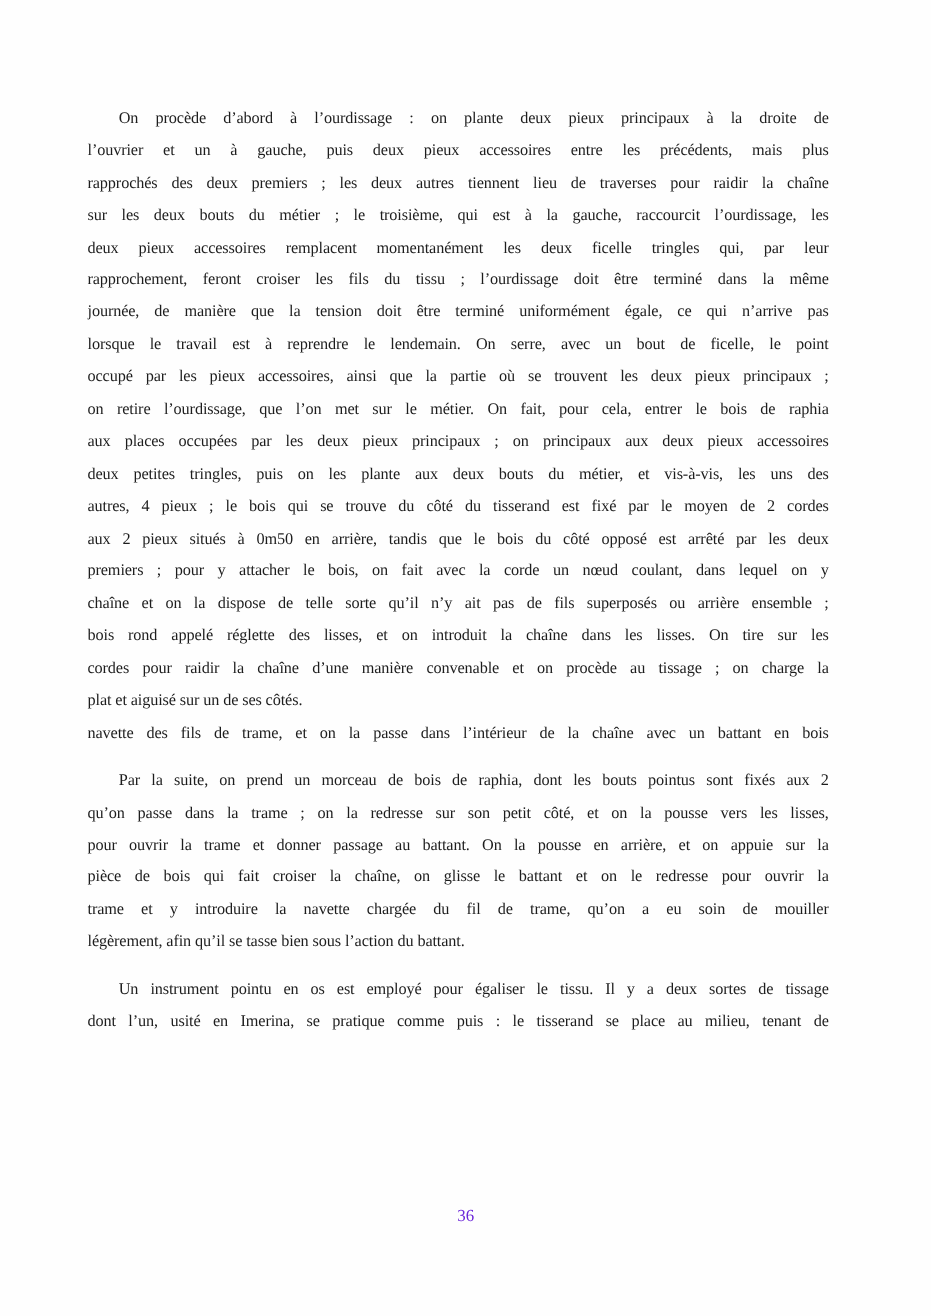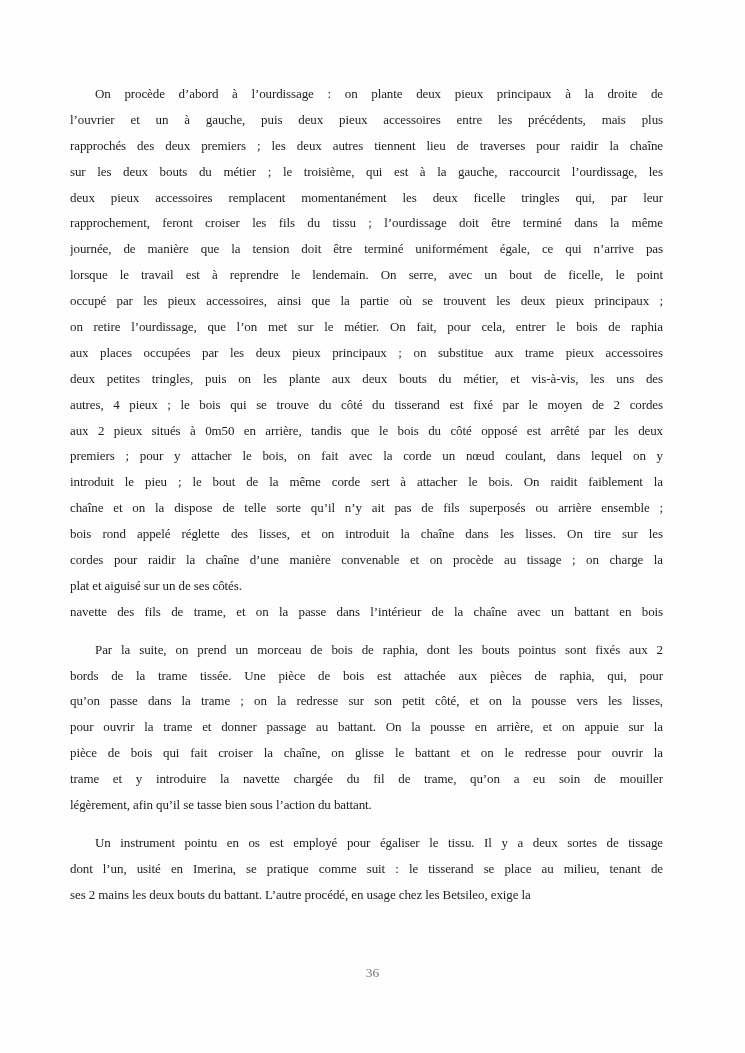--- a/index.html
+++ b/index.html
@@ -38,61 +38,58 @@
   .line.last  { text-align-last: left; -moz-text-align-last: left; }
   .page-number {
     position: absolute;
     top: 960px;
     left: 0;
     width: 745px;
     height: 26px;
     line-height: 26px;
     text-align: center;
     font-size: 13.5px;
-    color: #737373;
+    color: #6d28d9;
   }
 </style>
 </head>
 <body>
 
 <div class="page">
   <div class="text-block">
 
   <div class="paragraph">
         <div class="line first">On procède d’abord à l’ourdissage : on plante deux pieux principaux à la droite de</div>
         <div class="line">l’ouvrier et un à gauche, puis deux pieux accessoires entre les précédents, mais plus</div>
         <div class="line">rapprochés des deux premiers ; les deux autres tiennent lieu de traverses pour raidir la chaîne</div>
         <div class="line">sur les deux bouts du métier ; le troisième, qui est à la gauche, raccourcit l’ourdissage, les</div>
         <div class="line">deux pieux accessoires remplacent momentanément les deux ficelle tringles qui, par leur</div>
         <div class="line">rapprochement, feront croiser les fils du tissu ; l’ourdissage doit être terminé dans la même</div>
         <div class="line">journée, de manière que la tension doit être terminé uniformément égale, ce qui n’arrive pas</div>
         <div class="line">lorsque le travail est à reprendre le lendemain. On serre, avec un bout de ficelle, le point</div>
         <div class="line">occupé par les pieux accessoires, ainsi que la partie où se trouvent les deux pieux principaux ;</div>
         <div class="line">on retire l’ourdissage, que l’on met sur le métier. On fait, pour cela, entrer le bois de raphia</div>
-        <div class="line">aux places occupées par les deux pieux principaux ; on substitue aux trame pieux accessoires</div>
+        <div class="line">aux places occupées par les deux pieux principaux ; on principaux aux deux pieux accessoires</div>
         <div class="line">deux petites tringles, puis on les plante aux deux bouts du métier, et vis-à-vis, les uns des</div>
         <div class="line">autres, 4 pieux ; le bois qui se trouve du côté du tisserand est fixé par le moyen de 2 cordes</div>
         <div class="line">aux 2 pieux situés à 0m50 en arrière, tandis que le bois du côté opposé est arrêté par les deux</div>
         <div class="line">premiers ; pour y attacher le bois, on fait avec la corde un nœud coulant, dans lequel on y</div>
-        <div class="line">introduit le pieu ; le bout de la même corde sert à attacher le bois. On raidit faiblement la</div>
         <div class="line">chaîne et on la dispose de telle sorte qu’il n’y ait pas de fils superposés ou arrière ensemble ;</div>
         <div class="line">bois rond appelé réglette des lisses, et on introduit la chaîne dans les lisses. On tire sur les</div>
         <div class="line">cordes pour raidir la chaîne d’une manière convenable et on procède au tissage ; on charge la</div>
         <div class="line last">plat et aiguisé sur un de ses côtés.</div>
         <div class="line">navette des fils de trame, et on la passe dans l’intérieur de la chaîne avec un battant en bois</div>
       </div>
       <div class="paragraph">
         <div class="line first">Par la suite, on prend un morceau de bois de raphia, dont les bouts pointus sont fixés aux 2</div>
-        <div class="line">bords de la trame tissée. Une pièce de bois est attachée aux pièces de raphia, qui, pour</div>
         <div class="line">qu’on passe dans la trame ; on la redresse sur son petit côté, et on la pousse vers les lisses,</div>
         <div class="line">pour ouvrir la trame et donner passage au battant. On la pousse en arrière, et on appuie sur la</div>
         <div class="line">pièce de bois qui fait croiser la chaîne, on glisse le battant et on le redresse pour ouvrir la</div>
         <div class="line">trame et y introduire la navette chargée du fil de trame, qu’on a eu soin de mouiller</div>
         <div class="line last">légèrement, afin qu’il se tasse bien sous l’action du battant.</div>
       </div>
       <div class="paragraph">
         <div class="line first">Un instrument pointu en os est employé pour égaliser le tissu. Il y a deux sortes de tissage</div>
-        <div class="line">dont l’un, usité en Imerina, se pratique comme suit : le tisserand se place au milieu, tenant de</div>
-        <div class="line last">ses 2 mains les deux bouts du battant. L’autre procédé, en usage chez les Betsileo, exige la</div>
+        <div class="line">dont l’un, usité en Imerina, se pratique comme puis : le tisserand se place au milieu, tenant de</div>
       </div>
     </div>
   <div class="page-number">36</div>
 </div>
 
 </body></html>

